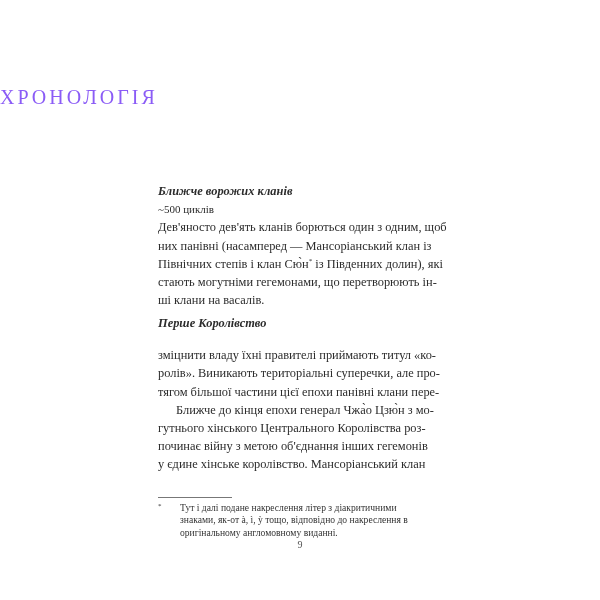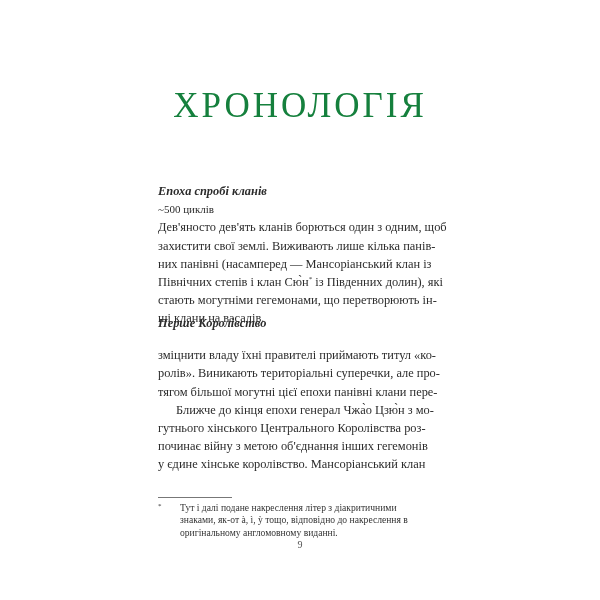--- a/index.html
+++ b/index.html
@@ -19,24 +19,23 @@
       position: absolute;
       left: 0; top: 0;
       width: 600px; height: 600px;
       background: #ffffff;
     }
     .chapter-title {
       position: absolute;
       top: 86px;
       left: 0;
       width: 600px;
-      text-align: center;
-      font-size: 35px;
+      font-size: 20px;
       letter-spacing: 3px;
-      color: #15803d;
+      color: #8b5cf6;
       font-weight: normal;
       margin: 0;
     }
     .text-block {
       position: absolute;
       left: 158px;
       width: 266px;
       font-size: 12.4px;
       line-height: 18.2px;
       color: #2c2c2c;
@@ -107,36 +106,35 @@
     }
   </style>
 </head>
 <body>
 
 <div class="page">
 
   <h1 class="chapter-title">ХРОНОЛОГІЯ</h1>
 
   <div class="text-block" style="top:182px;">
-    <span class="plain section-head">Епоха спробі кланів</span>
+    <span class="plain section-head">Ближче ворожих кланів</span>
     <span class="plain oldstyle">~500 циклів</span>
     <span class="line">Дев'яносто дев'ять кланів борються один з одним, щоб</span>
-    <span class="line">захистити свої землі. Виживають лише кілька панів-</span>
     <span class="line">них панівні (насамперед — Мансоріанський клан із</span>
     <span class="line"><span>Північних степів і клан Сю̀н</span><sup class="fn-mark">*</sup><span> із Південних долин), які</span></span>
     <span class="line">стають могутніми гегемонами, що перетворюють ін-</span>
     <span class="line last">ші клани на васалів.</span>
   </div>
 
   <div class="text-block" style="top:314px;">
     <span class="plain section-head">Перше Королівство</span>
     <span class="plain" style="height:14px;"></span>
     <span class="line">зміцнити владу їхні правителі приймають титул «ко-</span>
     <span class="line">ролів». Виникають територіальні суперечки, але про-</span>
-    <span class="line">тягом більшої могутні цієї епохи панівні клани пере-</span>
+    <span class="line">тягом більшої частини цієї епохи панівні клани пере-</span>
     <span class="line indent">Ближче до кінця епохи генерал Чжа̀о Цзю̀н з мо-</span>
     <span class="line">гутнього хінського Центрального Королівства роз-</span>
     <span class="line">починає війну з метою об'єднання інших гегемонів</span>
     <span class="line">у єдине хінське королівство. Мансоріанський клан</span>
   </div>
 
   <div class="footnote-rule"></div>
 
   <div class="footnote">
     <span class="mark">*</span>

